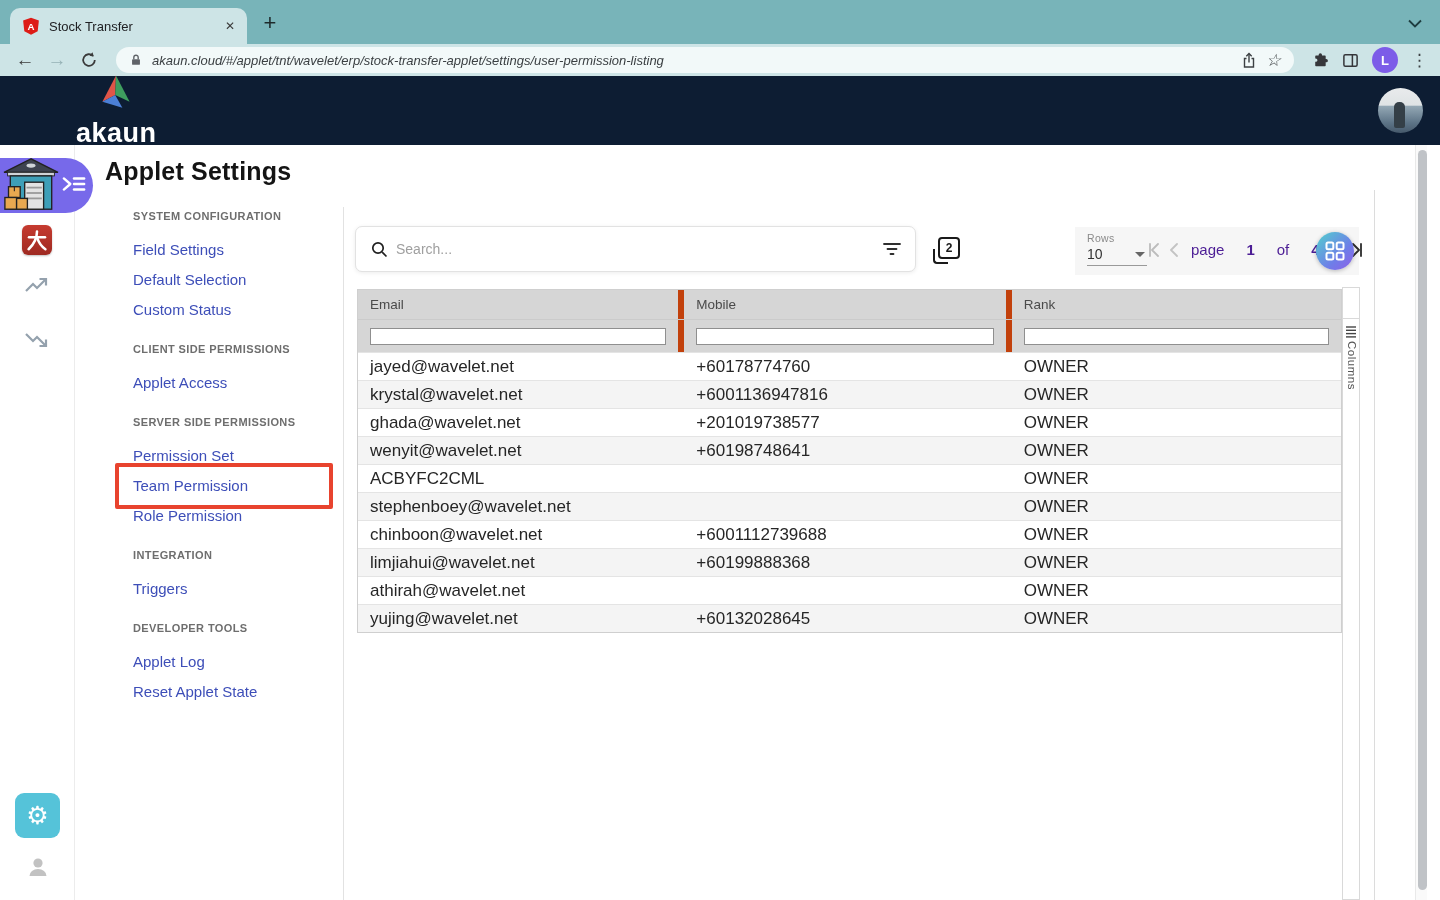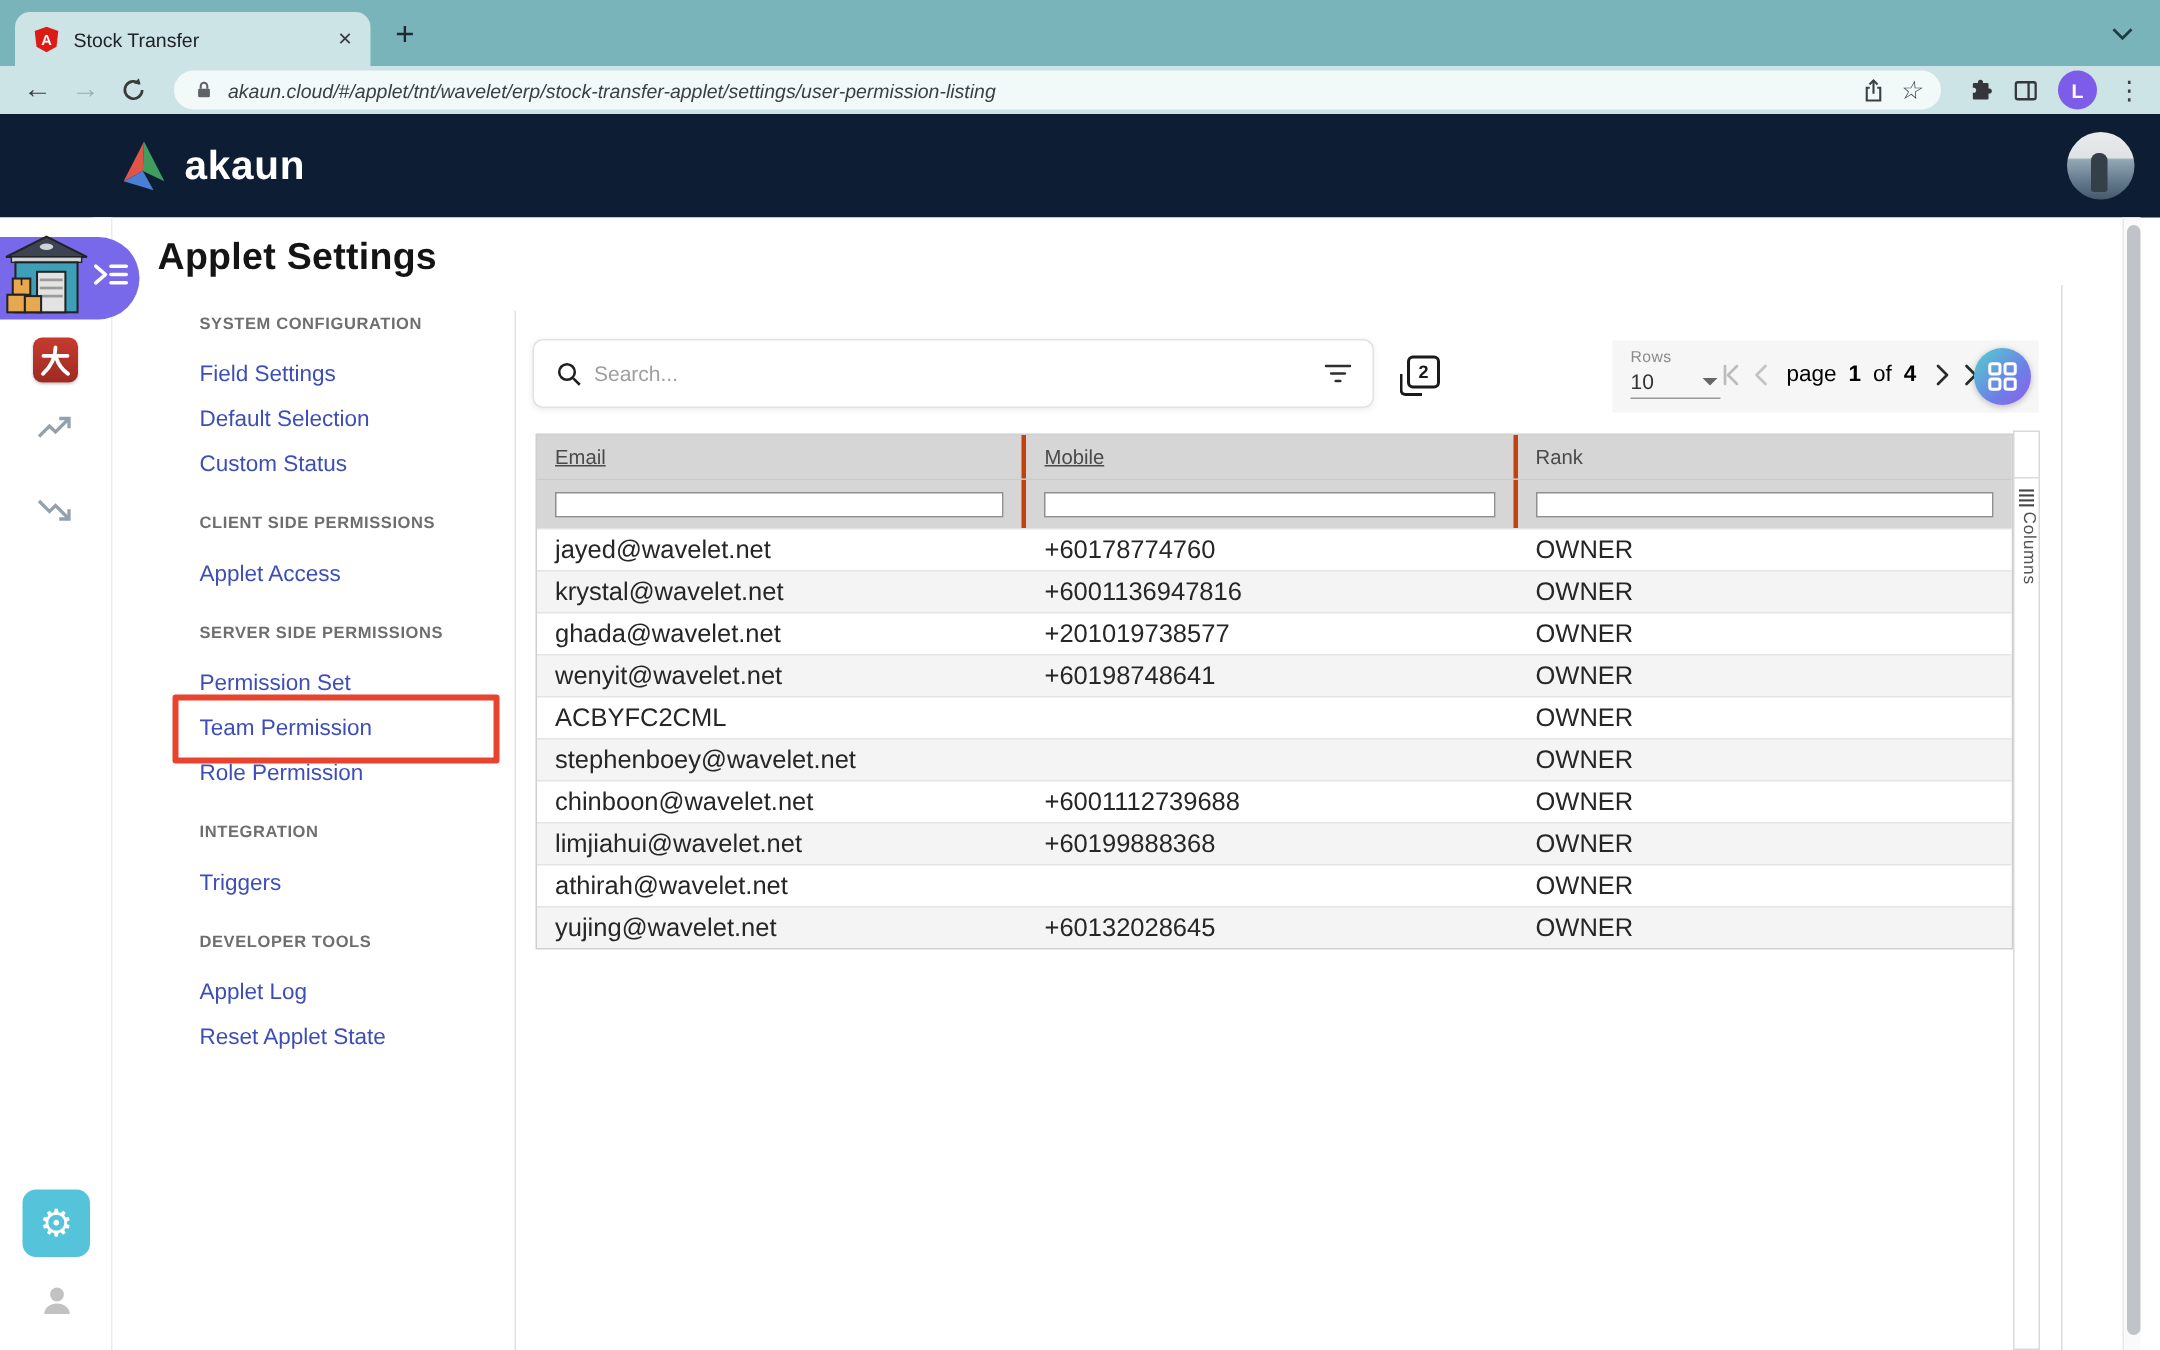--- a/index.html
+++ b/index.html
@@ -21,21 +21,21 @@
   .urlpill { flex:1; height:26px; margin:0 8px; background:#f2f9f9; border-radius:13px; display:flex; align-items:center; padding:0 13px; gap:9px;font-style:italic; }
   .url-text { flex:1; font-size:13px; color:#3a3f42; white-space:nowrap; overflow:hidden; }
   .pill-ico { display:flex; align-items:center; }
   .star-ico { font-size:17px; color:#3c4043; }
   .chrome-right { display:flex; align-items:center; gap:13px; margin-left:4px; }
   .profile-dot { width:26px; height:26px; border-radius:50%; background:#7c5ce8; color:#fff; font-size:13px; font-weight:bold; display:flex; align-items:center; justify-content:center; }
   .dots { font-size:17px; color:#3c4043; letter-spacing:0; }
 
   
   .appbar { position:absolute; left:0; top:76px; width:1440px; height:69px; background:#0d1d33; display:flex; align-items:center; }
-  .brand { display:flex; align-items:center; gap:7px; margin-left:76px; }
+  .brand { display:flex; align-items:center; gap:7px; margin-left:76px;flex-direction:column; }
   .brand-name { color:#fff; font-size:27px; font-weight:bold; letter-spacing:0.5px; }
   .user-photo { position:absolute; right:17px; top:12px; width:45px; height:45px; border-radius:50%; overflow:hidden;
     background:linear-gradient(180deg,#e9ebec 0%,#dfe3e5 38%,#93a7b4 41%,#5c7386 78%,#46596b 100%); }
   .user-photo::after { content:""; position:absolute; left:16px; top:14px; width:11px; height:26px; background:#343f47; border-radius:5px 5px 2px 2px; }
 
   
   .rail { position:absolute; left:0; top:145px; width:75px; height:755px; background:#fff; border-right:1px solid #ececec; z-index:6; }
   .wh-pill { position:absolute; left:0; top:13px; width:93px; height:55px; background:#7769ea; border-radius:0 28px 28px 0; display:flex; align-items:center; }
   .wh-icon { margin-left:2px; }
   .expand-ico { margin-left:2px; }
@@ -63,31 +63,31 @@
   .searchbar input::placeholder { color:#9f9f9f; }
   .copy2 { position:absolute; left:876px; top:92px; width:22px; height:22px; border:2px solid #1a1a1a; border-radius:4px; display:flex; align-items:center; justify-content:center; font-size:12px; font-weight:bold; color:#1a1a1a; background:#fff; }
   .copy2::before { content:""; position:absolute; left:-7px; bottom:-7px; width:13px; height:13px; border-left:2px solid #1a1a1a; border-bottom:2px solid #1a1a1a; border-radius:0 0 0 4px; }
 
   .pagpanel { position:absolute; left:1013px; top:82px; width:284px; height:48px; background:#f6f6f6; }
   .rows-select { position:absolute; left:12px; top:5px; width:60px; }
   .rows-label { font-size:10.5px; color:#8a8a8a; letter-spacing:0.3px; }
   .rows-value { display:flex; align-items:center; justify-content:space-between; border-bottom:1px solid #9a9a9a; padding:2px 2px 3px 0; font-size:14px; color:#333; width:60px; }
   .caret-down { width:0; height:0; border-left:5px solid transparent; border-right:5px solid transparent; border-top:5px solid #666; }
   .pager { position:absolute; left:72px; top:14px; display:flex; align-items:center; gap:7px; }
-  .pager-text { display:flex; align-items:center; gap:8px; font-size:15px; color:#000000; margin:0 4px; }
+  .pager-text { display:flex; align-items:center; gap:22px; font-size:15px; color:#4c1d95; margin:0 4px; }
   .pager-text b { font-weight:bold; }
   .grid-btn { position:absolute; right:5px; top:5px; width:38px; height:38px; border-radius:50%; background:linear-gradient(135deg,#52d1cd 0%,#6e7ee8 62%,#8f5fe8 100%); display:flex; align-items:center; justify-content:center; box-shadow:0 1px 4px rgba(0,0,0,.25); }
 
   
   .table { position:absolute; left:295px; top:144px; width:985px; border:1px solid #cfcfcf; }
   .thead, .tfilter, .trow { display:flex; }
   .col-0 { width:327px; } .col-1 { width:328px; } .col-2 { width:330px; }
   .thead { height:29px; background:#d6d6d6; align-items:center; }
   .thead .hcell { font-size:13.5px; color:#4a4a4a; padding-left:12px; height:100%; display:flex; align-items:center; }
-  .thead .hcell.sep, .tfilter .fcell.sep { border-right:3px solid #c2410c;text-decoration:underline; }
+  .thead .hcell.sep, .tfilter .fcell.sep { border-right:6px solid #c2410c; }
   .tfilter { height:33px; background:#d6d6d6; align-items:center; border-top:1px solid #cbcbcb; }
   .fcell { height:100%; display:flex; align-items:center; padding:0 12px; }
   .fcell input { width:100%; height:17px; border:1px solid #8f8f8f; background:#fff; outline:none; font-size:12px; padding:0 4px; font-family:"Liberation Sans",sans-serif; }
   .trow { height:28px; align-items:center; background:#fff; border-top:1px solid #e4e4e4; font-size:17px; color:#262626; }
   .trow.alt { background:#f4f4f4; }
   .trow .cell { padding-left:12px; white-space:nowrap; overflow:hidden; }
 
   
   .colstrip { position:absolute; left:1280px; top:142px; width:18px; height:613px; background:#fff; border:1px solid #d9d9d9; }
   .colstrip-top { height:31px; border-bottom:1px solid #d9d9d9; }

